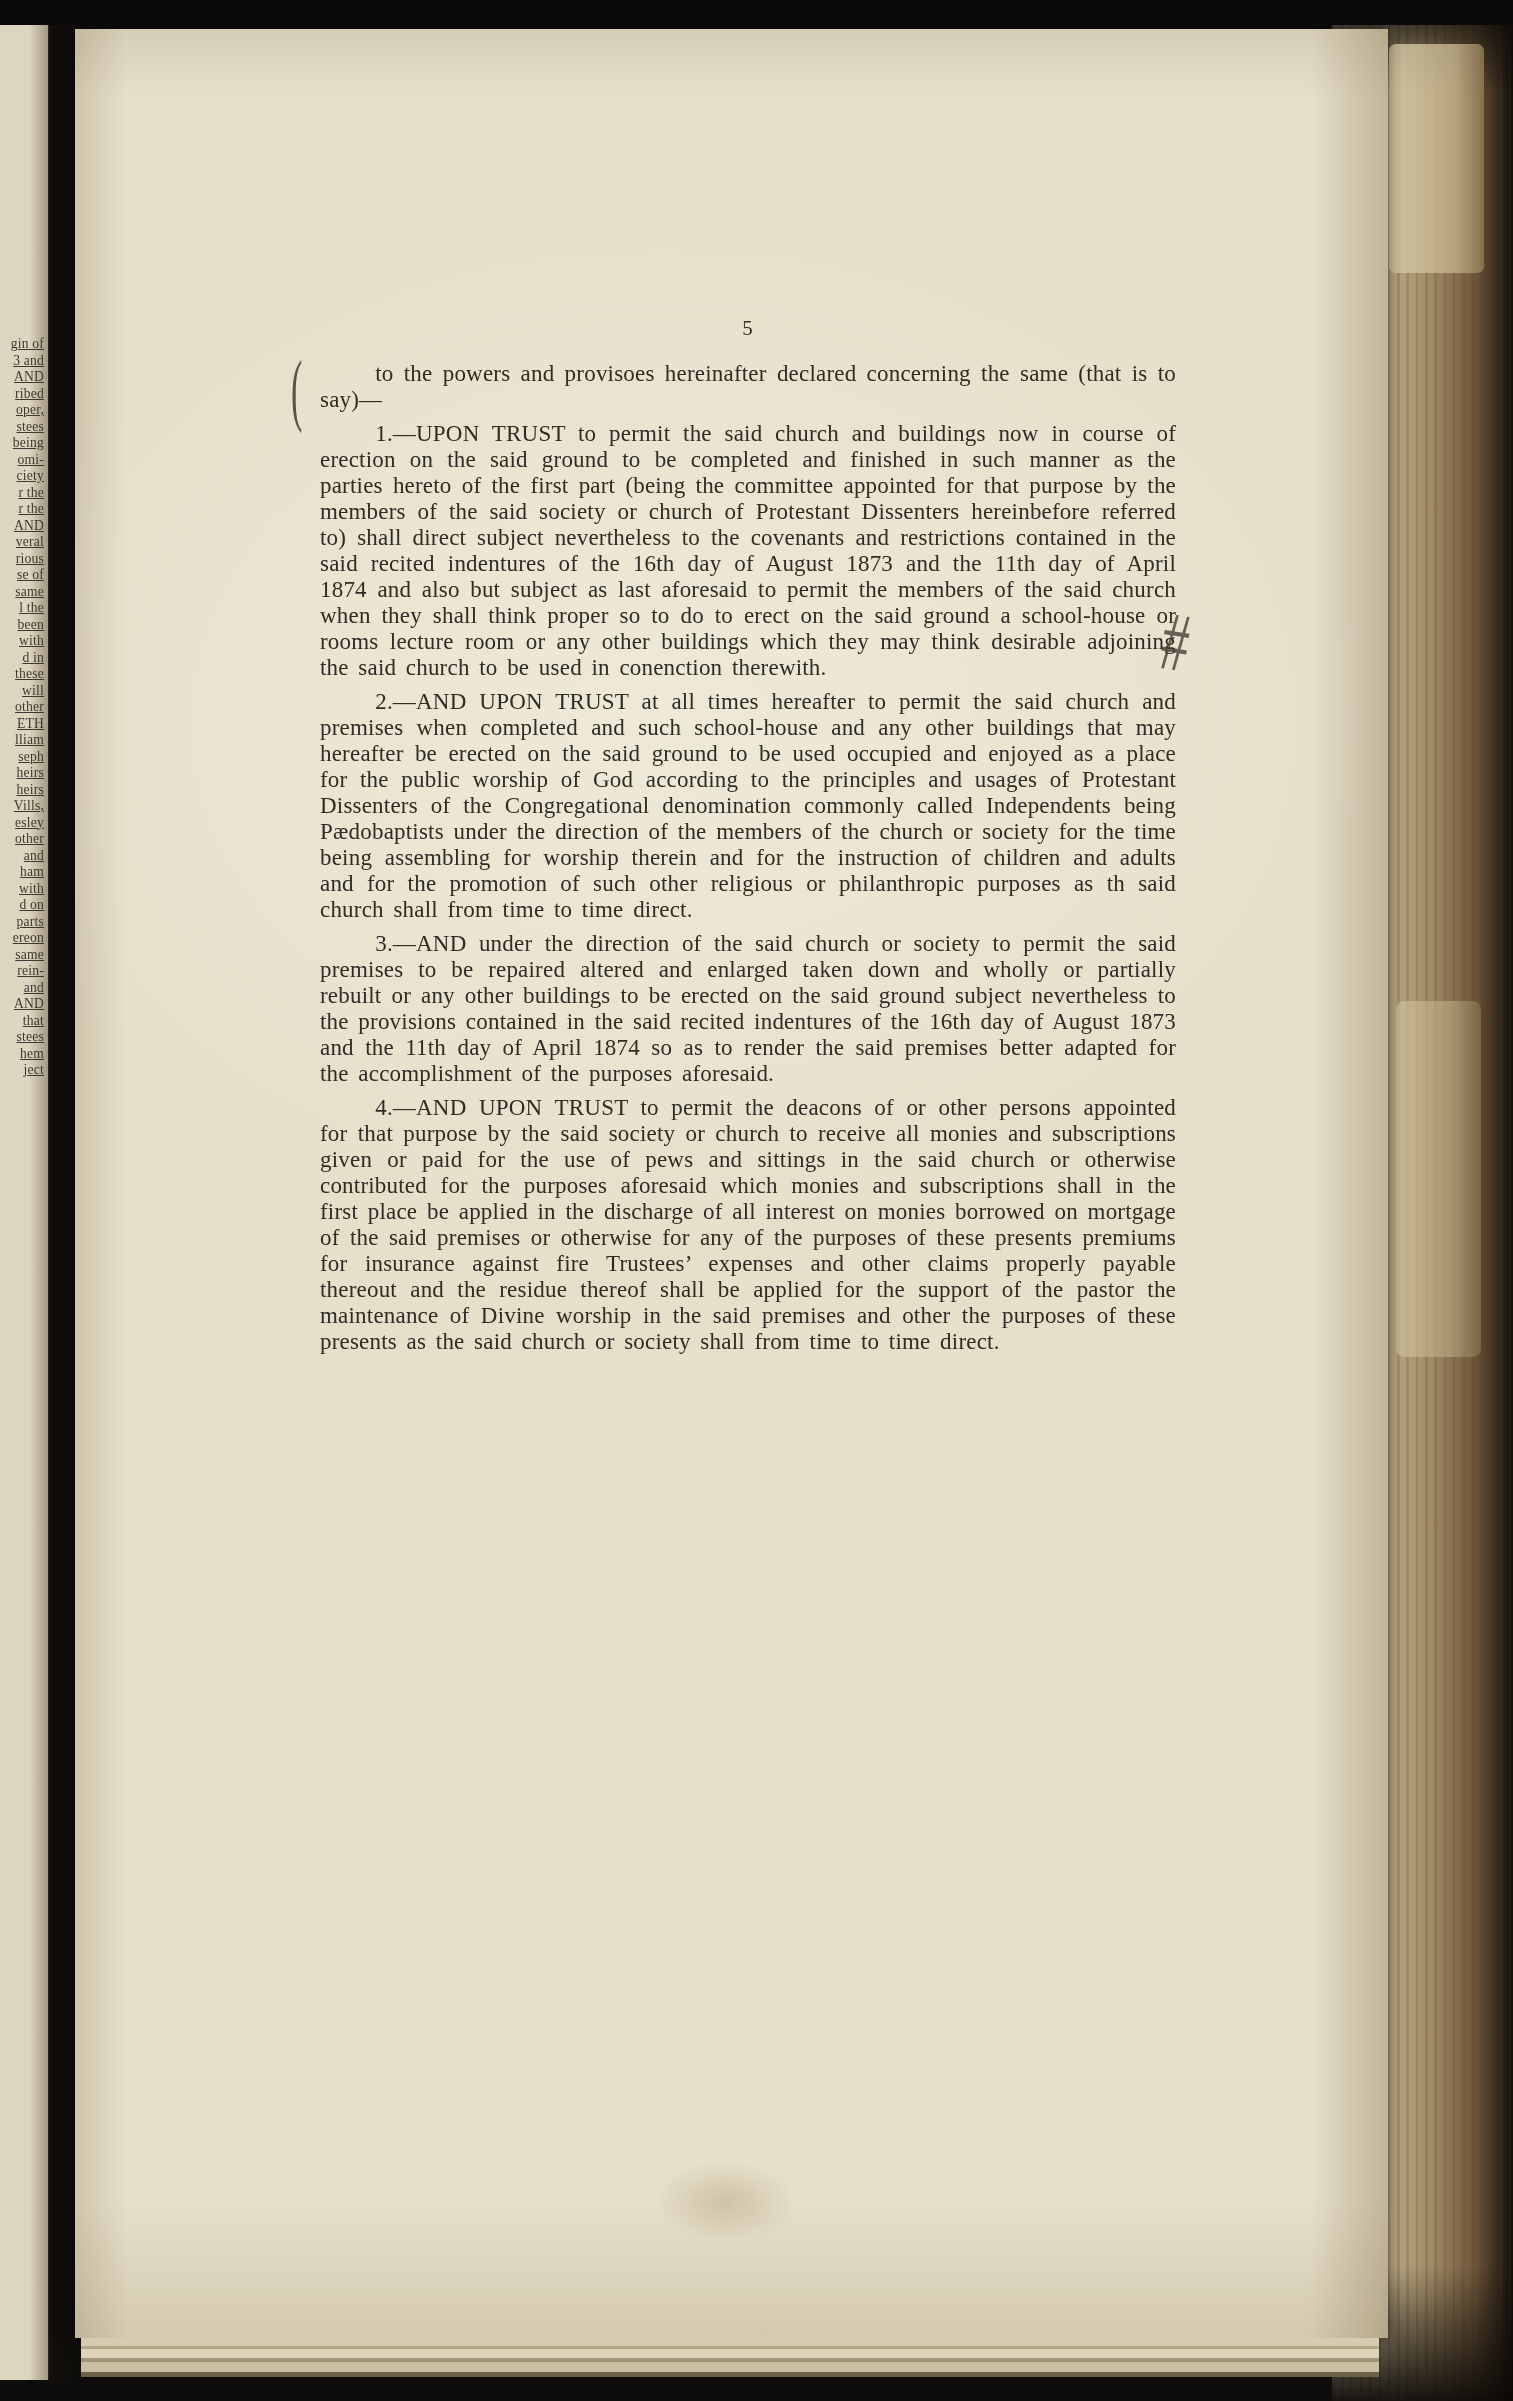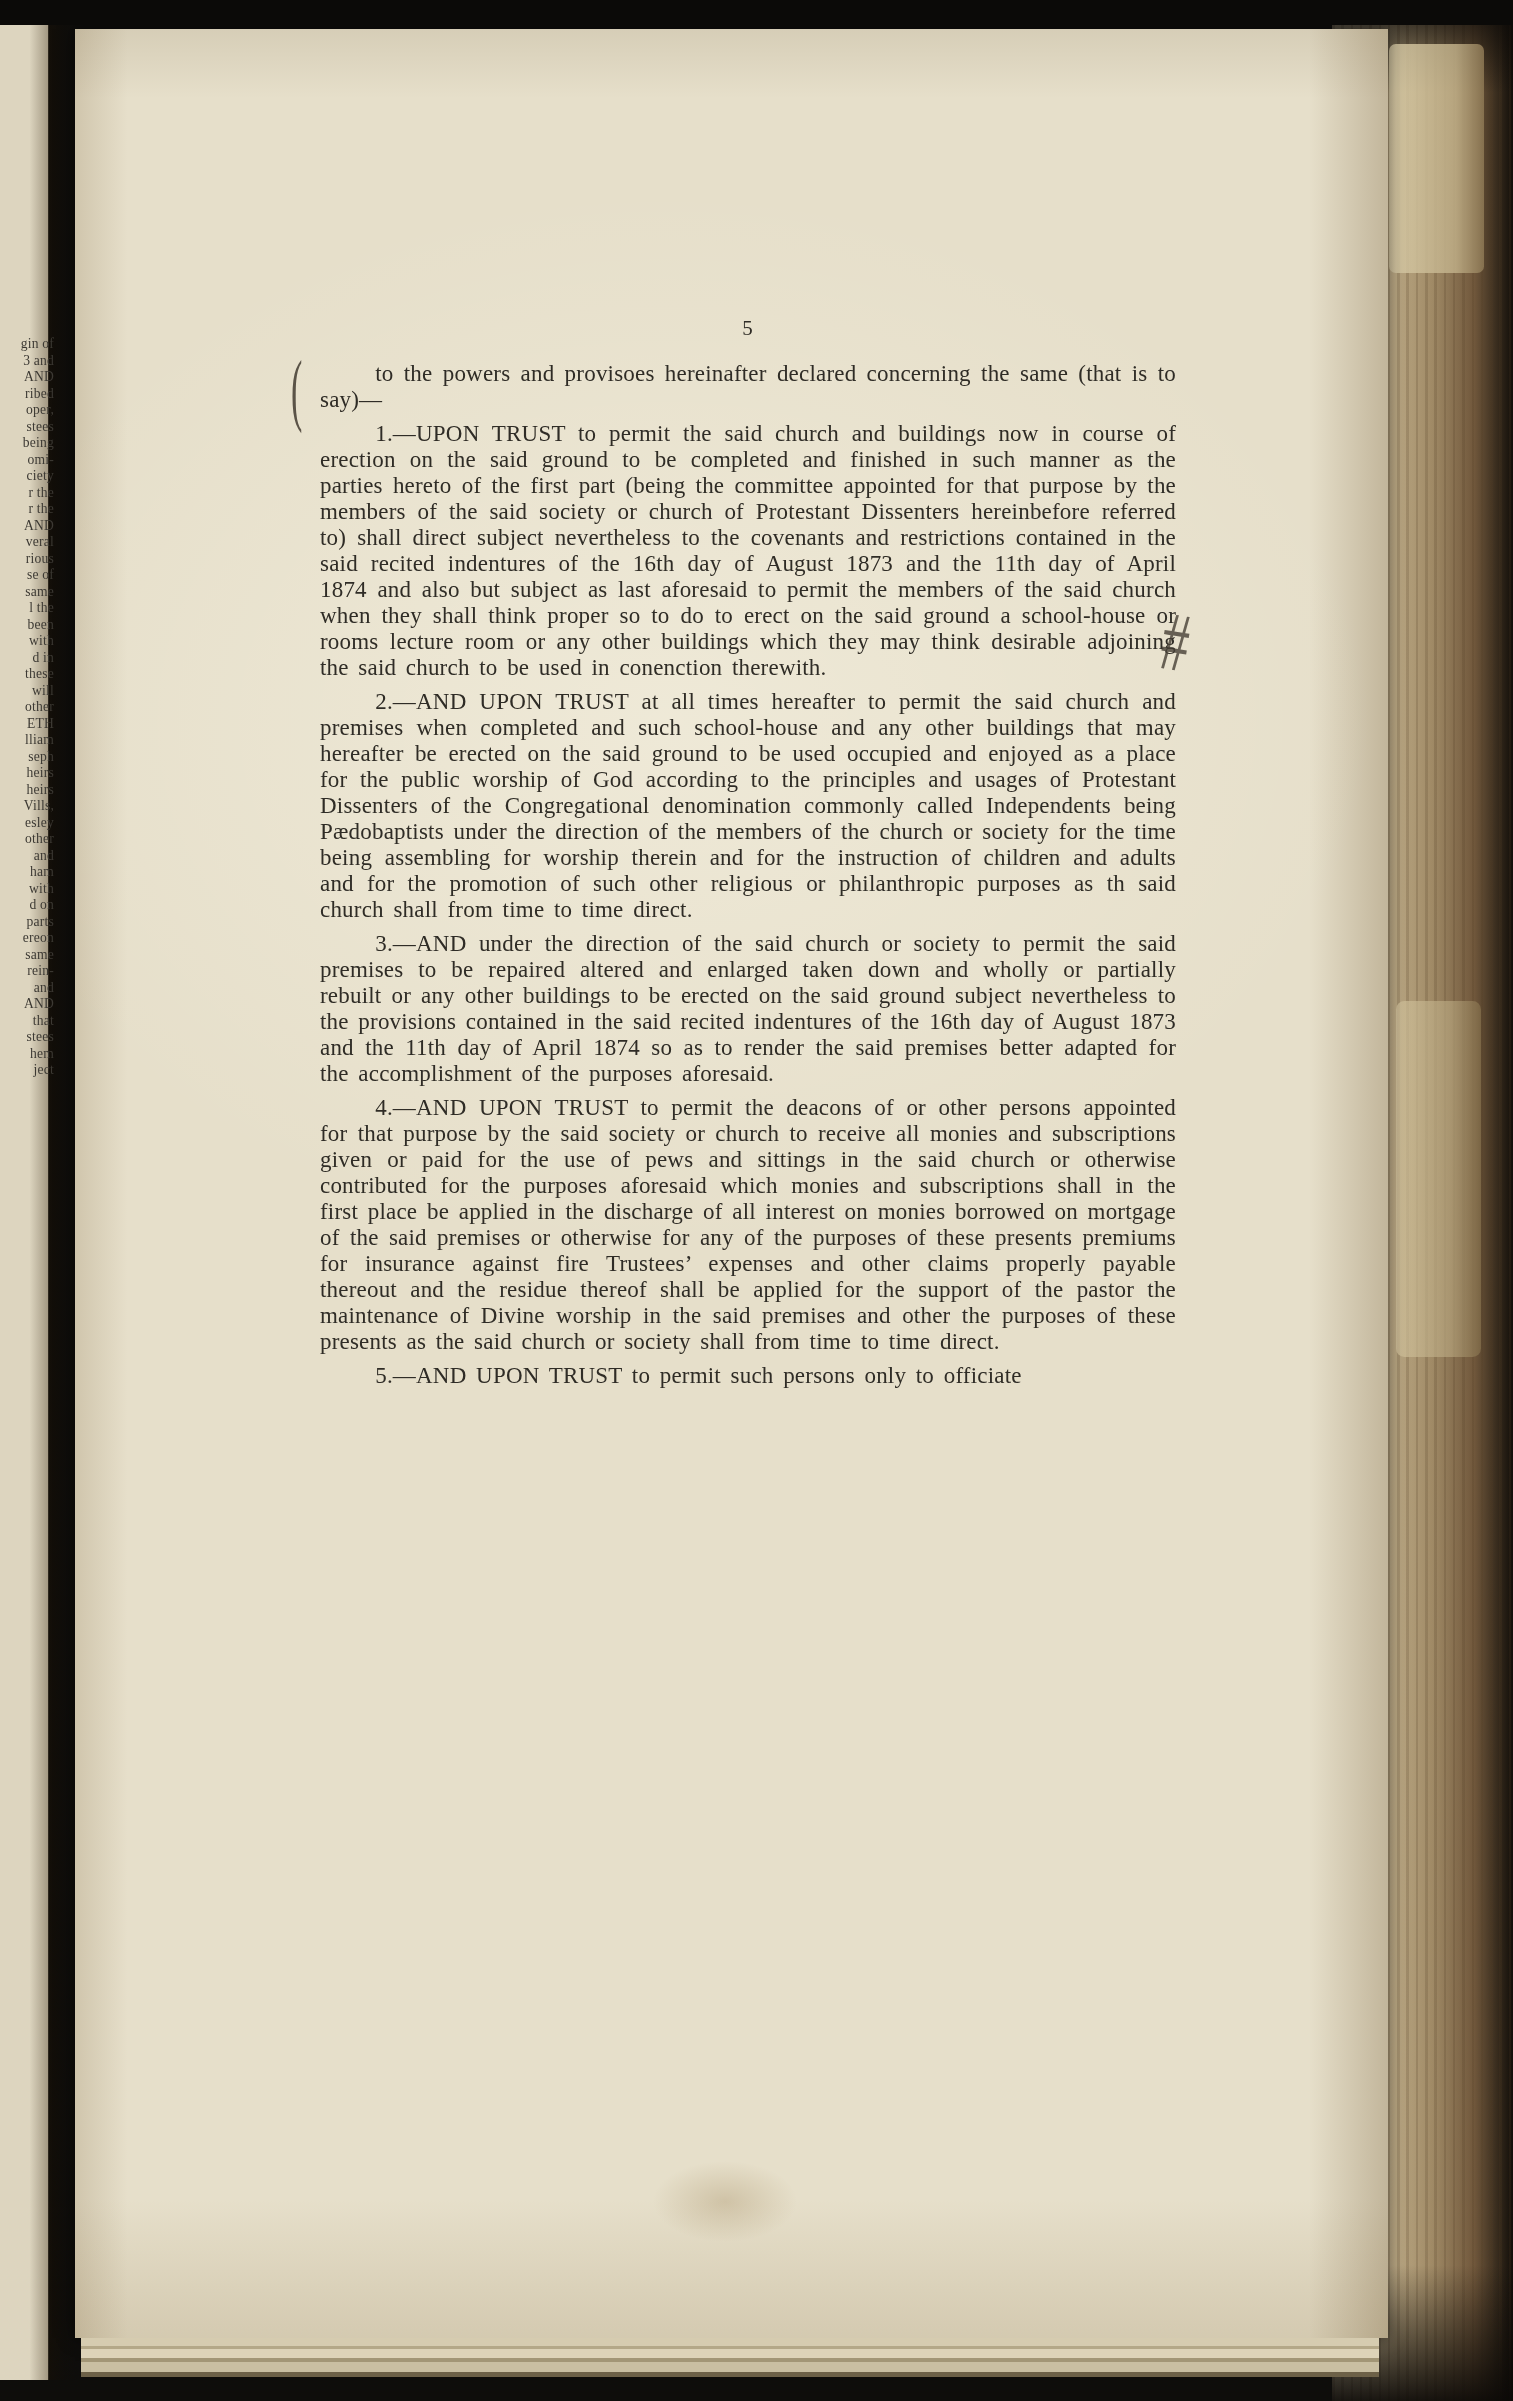--- a/index.html
+++ b/index.html
@@ -19,22 +19,22 @@
   .tape{position:absolute;left:1389px;top:44px;width:95px;height:229px;border-radius:6.8px;
     background:linear-gradient(90deg,#d8cba7,#bfae87 70%,#8d7854);opacity:.85;z-index:2;}
   .tape2{position:absolute;left:1396px;top:1001px;width:85px;height:356px;border-radius:8.5px;
     background:linear-gradient(90deg,#d3c49e,#b5a37c 65%,#85704c);opacity:.7;z-index:2;}
 
   
   .left-sliver{position:absolute;left:0;top:22px;width:49px;height:2358px;z-index:1;
     background:linear-gradient(270deg, rgba(60,45,25,.38), rgba(60,45,25,0) 40%), #ddd5bf;}
   .gutter{position:absolute;left:48px;top:22px;width:29px;height:2358px;z-index:2;
     background:linear-gradient(90deg, rgba(20,15,8,.85), rgba(20,15,8,.18) 55%, rgba(20,15,8,0));}
-  .frags{position:absolute;left:10px;top:336px;width:44px;text-align:right;padding-right:9px;z-index:3;
-    font-size:13.6px;line-height:16.5px;color:#3c3933;letter-spacing:0.2px;}
+  .frags{position:absolute;left:0;top:336px;width:44px;text-align:right;padding-right:9px;z-index:3;
+    font-size:13.6px;line-height:16.5px;color:#3c3933;letter-spacing:0.2px;text-decoration:underline;}
 
   
   .main-paper{position:absolute;left:75px;top:29px;width:1313px;height:2309px;z-index:2;
     background:
       radial-gradient(1018px 763px at 45% 30%, rgba(255,252,240,.35), rgba(255,252,240,0) 70%),
       linear-gradient(90deg, rgba(120,95,55,.20), rgba(120,95,55,0) 4%),
       linear-gradient(270deg, rgba(110,85,45,.30), rgba(110,85,45,0) 6%),
       linear-gradient(0deg, rgba(130,105,60,.18), rgba(130,105,60,0) 6%),
       linear-gradient(180deg, rgba(100,80,45,.12), rgba(100,80,45,0) 3%),
       #e6dfca;
@@ -126,18 +126,17 @@
   <div class="content">
     <div class="page-number">5</div>
     <div class="text-block">
       <span class="pen-bracket">(</span>
       <span class="pencil-hash">#</span>
     <p class="para">to the powers and provisoes hereinafter declared concerning the same (that is to say)—</p>
         <p class="para">1.—UPON TRUST to permit the said church and buildings now in course of erection on the said ground to be completed and finished in such manner as the parties hereto of the first part (being the committee appointed for that purpose by the members of the said society or church of Protestant Dissenters hereinbefore referred to) shall direct subject nevertheless to the covenants and restrictions contained in the said recited indentures of the 16th day of August 1873 and the 11th day of April 1874 and also but subject as last aforesaid to permit the members of the said church when they shall think proper so to do to erect on the said ground a school-house or rooms lecture room or any other buildings which they may think desirable adjoining the said church to be used in conenction therewith.</p>
         <p class="para">2.—AND UPON TRUST at all times hereafter to permit the said church and premises when completed and such school-house and any other buildings that may hereafter be erected on the said ground to be used occupied and enjoyed as a place for the public worship of God according to the principles and usages of Protestant Dissenters of the Congregational denomination commonly called Independents being Pædobaptists under the direction of the members of the church or society for the time being assembling for worship therein and for the instruction of children and adults and for the promotion of such other religious or philanthropic purposes as th said church shall from time to time direct.</p>
         <p class="para">3.—AND under the direction of the said church or society to permit the said premises to be repaired altered and enlarged taken down and wholly or partially rebuilt or any other buildings to be erected on the said ground subject nevertheless to the provisions contained in the said recited indentures of the 16th day of August 1873 and the 11th day of April 1874 so as to render the said premises better adapted for the accomplishment of the purposes aforesaid.</p>
         <p class="para">4.—AND UPON TRUST to permit the deacons of or other persons appointed for that purpose by the said society or church to receive all monies and subscriptions given or paid for the use of pews and sittings in the said church or otherwise contributed for the purposes aforesaid which monies and subscriptions shall in the first place be applied in the discharge of all interest on monies borrowed on mortgage of the said premises or otherwise for any of the purposes of these presents premiums for insurance against fire Trustees’ expenses and other claims properly payable thereout and the residue thereof shall be applied for the support of the pastor the maintenance of Divine worship in the said premises and other the purposes of these presents as the said church or society shall from time to time direct.</p>
-        <p class="para">5.—AND UPON TRUST to permit such persons only to officiate</p>
       </div>
   </div>
 
 </div>
 
 
 </body></html>

